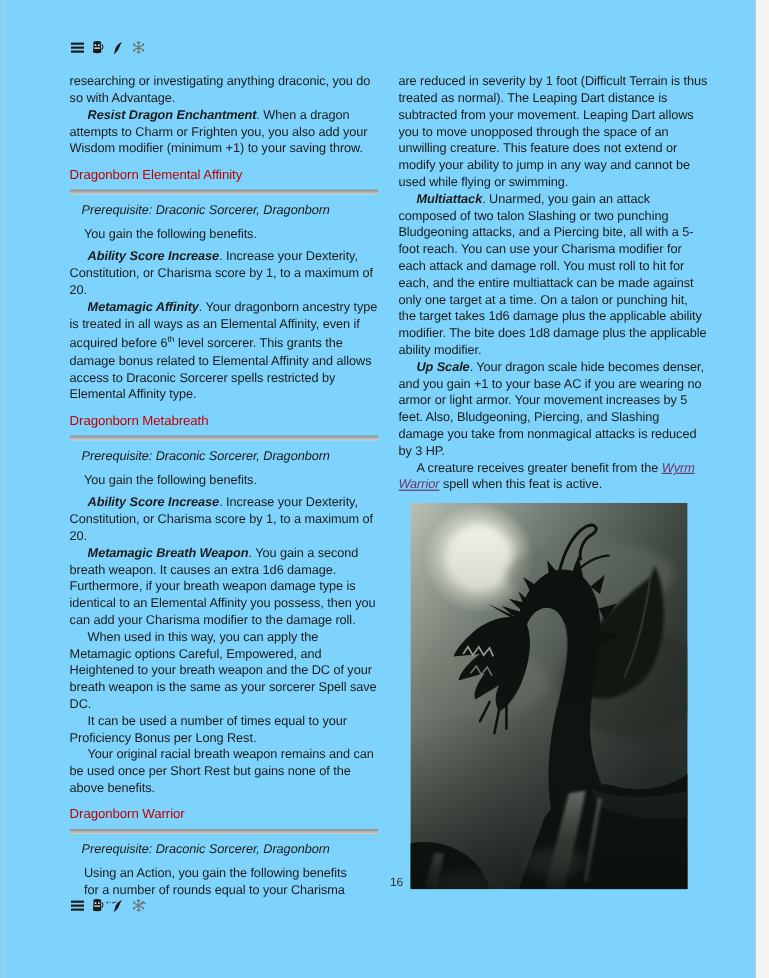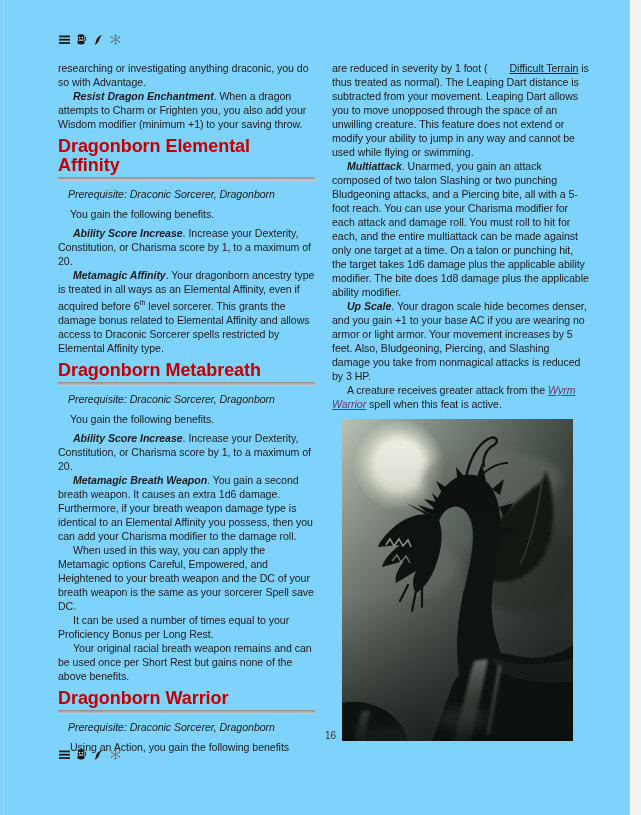--- a/index.html
+++ b/index.html
@@ -24,24 +24,24 @@
        font-size:10.6px;line-height:14px;color:var(--text,#1b1b1b);letter-spacing:-0.05px;}
   .col-left{left:58px;width:257px;}
   .col-right{left:332px;width:258px;}
 
   .p{margin:0;}
   .lead{margin:5px 12px;}
   .indent{text-indent:15px;}
   .r-n{}
   .r-bi{font-weight:bold;font-style:italic;}
   .r-sup{vertical-align:super;font-size:7px;letter-spacing:0;}
-  a.r-u{color:inherit;text-decoration:underline;cursor:pointer;margin-left:22px;}
+  a.r-u{color:inherit;cursor:pointer;}
   a.r-link{color:var(--link-purple,#6e3566);font-style:italic;text-decoration:underline;cursor:pointer;}
 
-  .h2{font-size:18px;font-weight:bold;line-height:19px;color:var(--heading-red,#c00000);margin:6px 0 0;}
+  .h2{font-size:11px;font-weight:normal;line-height:19px;color:var(--heading-red,#c00000);margin:6px 0 0;}
   .rule{height:4px;background:linear-gradient(var(--rule-gray-dark,#8a8a8a),var(--rule-gray-light,#d2d2d2));margin:2px 0 2px;}
   .prereq{font-style:italic;margin:6px 10px;}
 
   .art{display:block;margin:8px 0 0 10px;}
 
   .page-number{position:absolute;left:0;right:0;top:730px;text-align:center;
                font-size:10px;color:#333;padding-left:20px;}
 </style>
 </head>
 <body>
@@ -101,21 +101,21 @@
       <p class="p indent"><span class="r-n">Your original racial breath weapon remains and can be used once per Short Rest but gains none of the above benefits.</span></p>
       <div class="h2">Dragonborn Warrior</div>
       <div class="rule"></div>
       <div class="prereq">Prerequisite: Draconic Sorcerer, Dragonborn</div>
       <p class="p lead"><span class="r-n">Using an Action, you gain the following benefits for a number of rounds equal to your Charisma modifier +8.</span></p>
     </div>
   <div class="col col-right">
       <p class="p"><span class="r-n">are reduced in severity by 1 foot (</span><a class="r-u">Difficult Terrain</a><span class="r-n"> is thus treated as normal). The Leaping Dart distance is subtracted from your movement. Leaping Dart allows you to move unopposed through the space of an unwilling creature. This feature does not extend or modify your ability to jump in any way and cannot be used while flying or swimming.</span></p>
       <p class="p indent"><span class="r-bi">Multiattack</span><span class="r-n">. Unarmed, you gain an attack composed of two talon Slashing or two punching Bludgeoning attacks, and a Piercing bite, all with a 5-foot reach. You can use your Charisma modifier for each attack and damage roll. You must roll to hit for each, and the entire multiattack can be made against only one target at a time. On a talon or punching hit, the target takes 1d6 damage plus the applicable ability modifier. The bite does 1d8 damage plus the applicable ability modifier.</span></p>
       <p class="p indent"><span class="r-bi">Up Scale</span><span class="r-n">. Your dragon scale hide becomes denser, and you gain +1 to your base AC if you are wearing no armor or light armor. Your movement increases by 5 feet. Also, Bludgeoning, Piercing, and Slashing damage you take from nonmagical attacks is reduced by 3 HP.</span></p>
-      <p class="p indent"><span class="r-n">A creature receives greater attack from the </span><a class="r-link">Wyrm Warrior</a><span class="r-n"> spell when this feat is active.</span></p>
+      <p class="p indent"><span class="r-n">A creature receives greater benefit from the </span><a class="r-link">Wyrm Warrior</a><span class="r-n"> spell when this feat is active.</span></p>
   <svg class="art" width="231" height="322" viewBox="0 0 231 322" role="img">
     <defs>
       <linearGradient id="sky" x1="0" y1="0" x2="1" y2="0.25">
         <stop offset="0" stop-color="#b9c2b4"></stop>
         <stop offset="0.45" stop-color="#78827a"></stop>
         <stop offset="1" stop-color="#39413b"></stop>
       </linearGradient>
       <linearGradient id="bottomdark" x1="0" y1="0" x2="0" y2="1">
         <stop offset="0" stop-color="#141814" stop-opacity="0"></stop>
         <stop offset="0.55" stop-color="#141814" stop-opacity="0.35"></stop>

